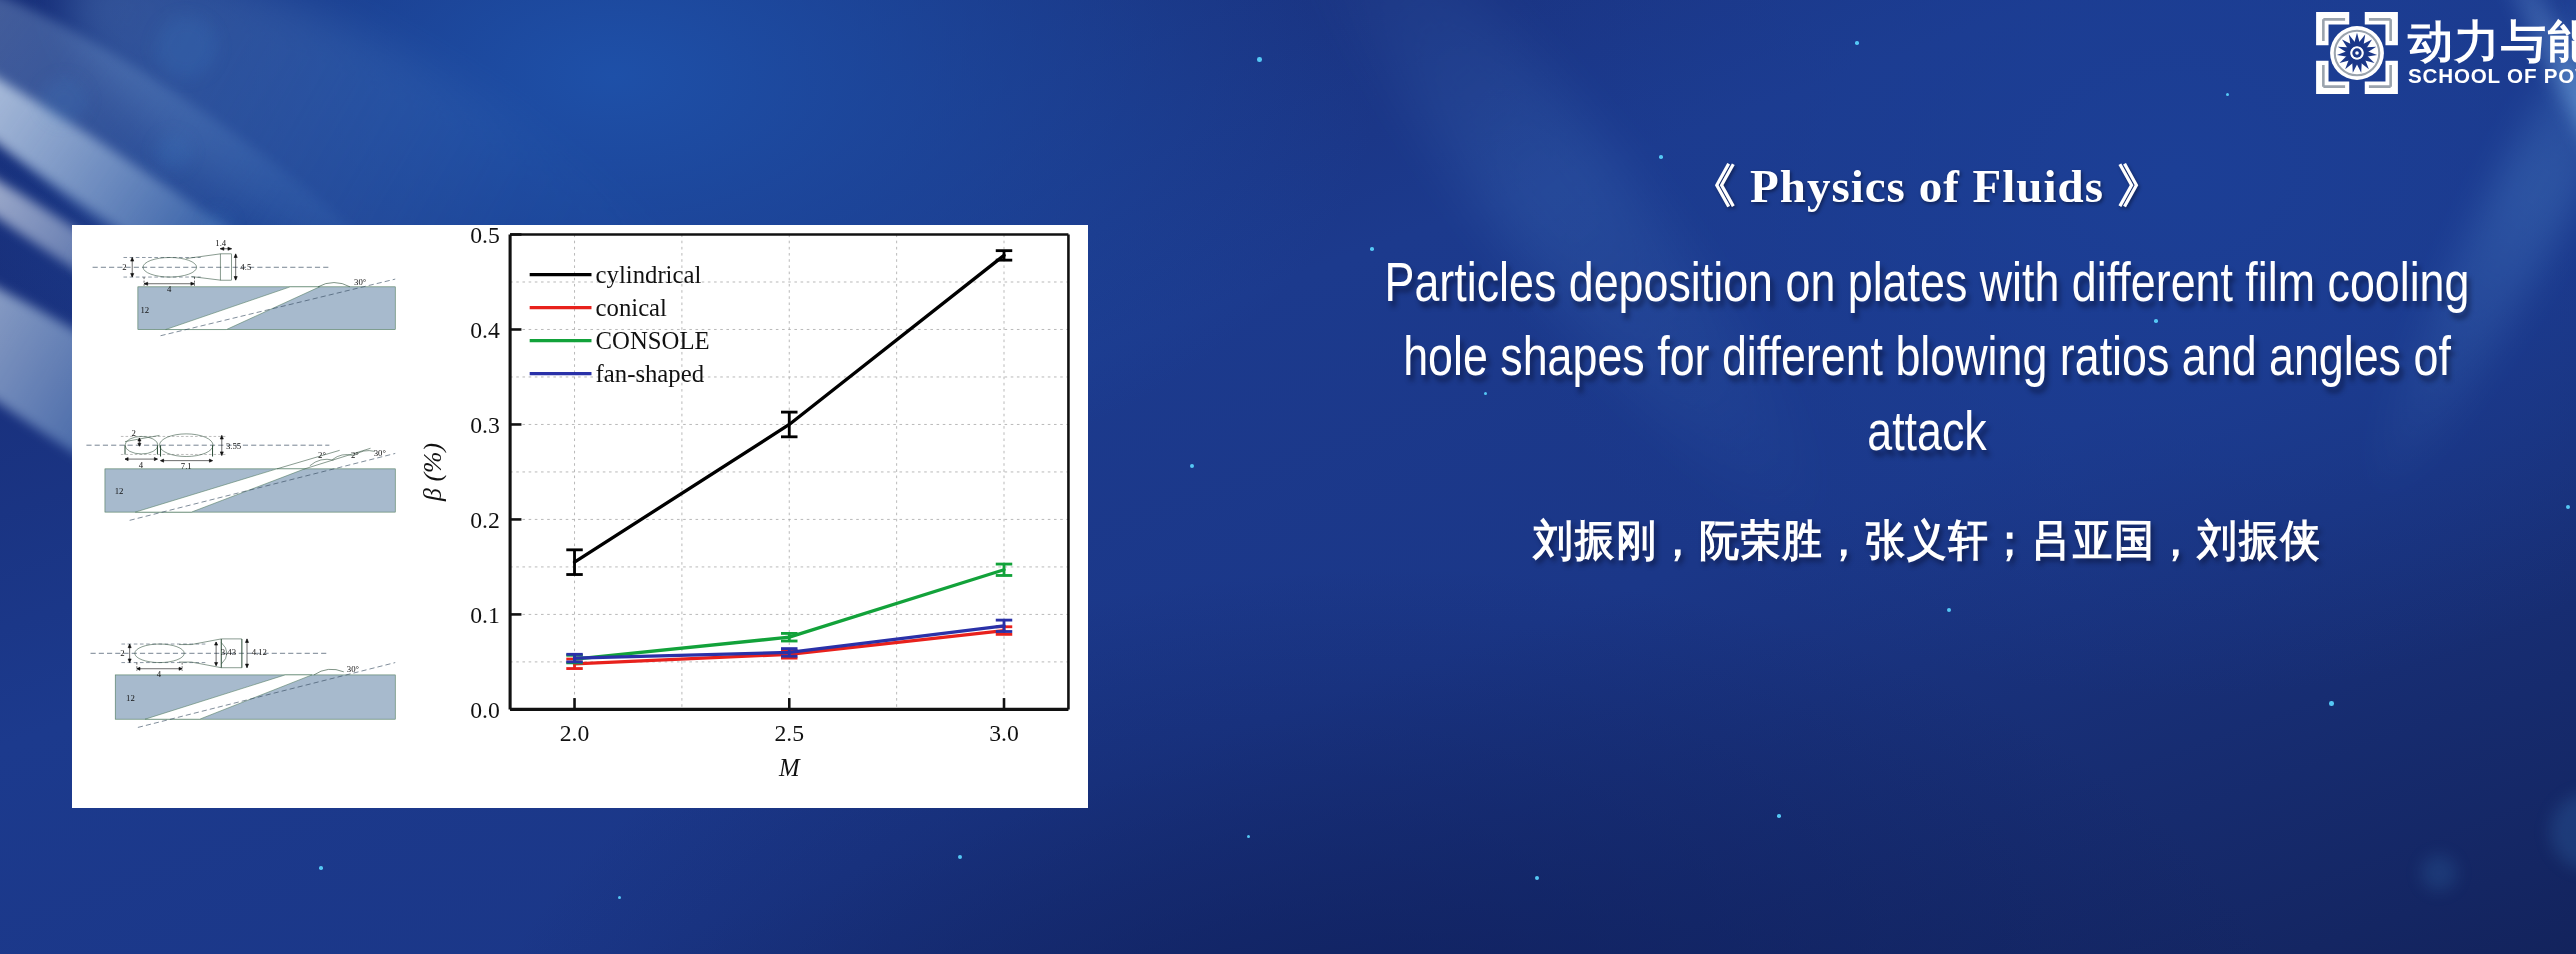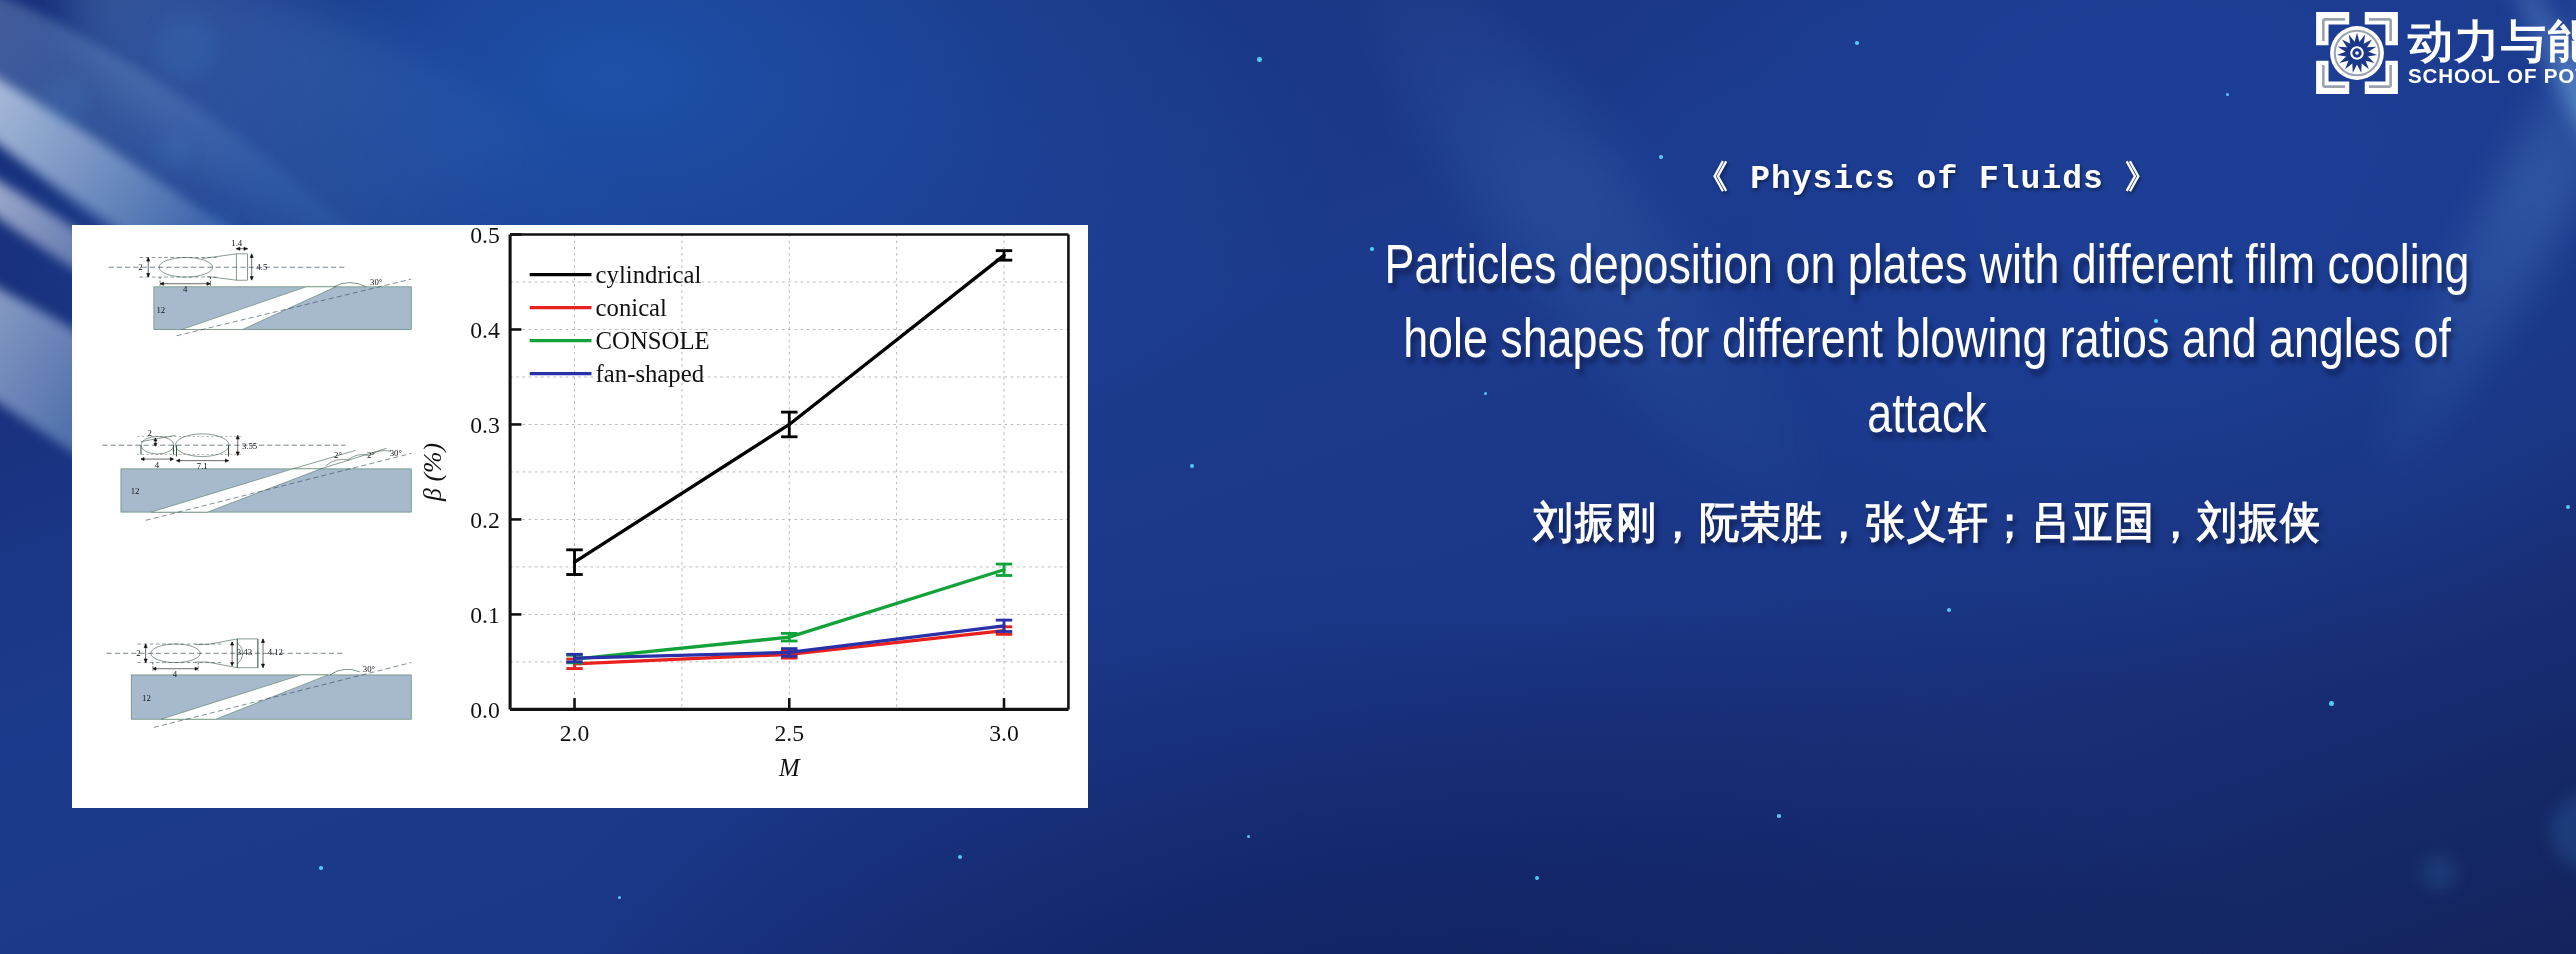--- a/index.html
+++ b/index.html
@@ -41,35 +41,35 @@
   
   .figure-panel {
     position:absolute; left:72px; top:225px; width:1016px; height:583px;
     background:#ffffff;
     display:flex;
   }
   .diagram-col { width:332px; height:100%; position:relative; }
   .chart-col { flex:1; position:relative; padding:0; }
 
   
-  .diagram { position:absolute; left:16px; width:332px; }
+  .diagram { position:absolute; left:0; width:332px; }
   .dg-svg { display:block; }
 
   
   .right-col {
     position:absolute;
     left:1175px; top:0; width:1504px; height:954px;
     display:flex; flex-direction:column; align-items:center;
     pointer-events:none;
   }
   .journal {
     margin-top:155px;
-    font-family:Liberation Mono, monospace;
+    font-family:Liberation Serif, serif;
     font-weight:bold;
-    font-size:33px;
+    font-size:47px;
     color:#fff;
     letter-spacing:1px;
     white-space:nowrap;
     text-shadow:1.5px 2.1px 3.6px rgba(0,0,10,.45);
   }
   .paper-title {
     margin-top:27px;
     width:1360px;
     text-align:center;
     font-family:"Liberation Sans", sans-serif;

